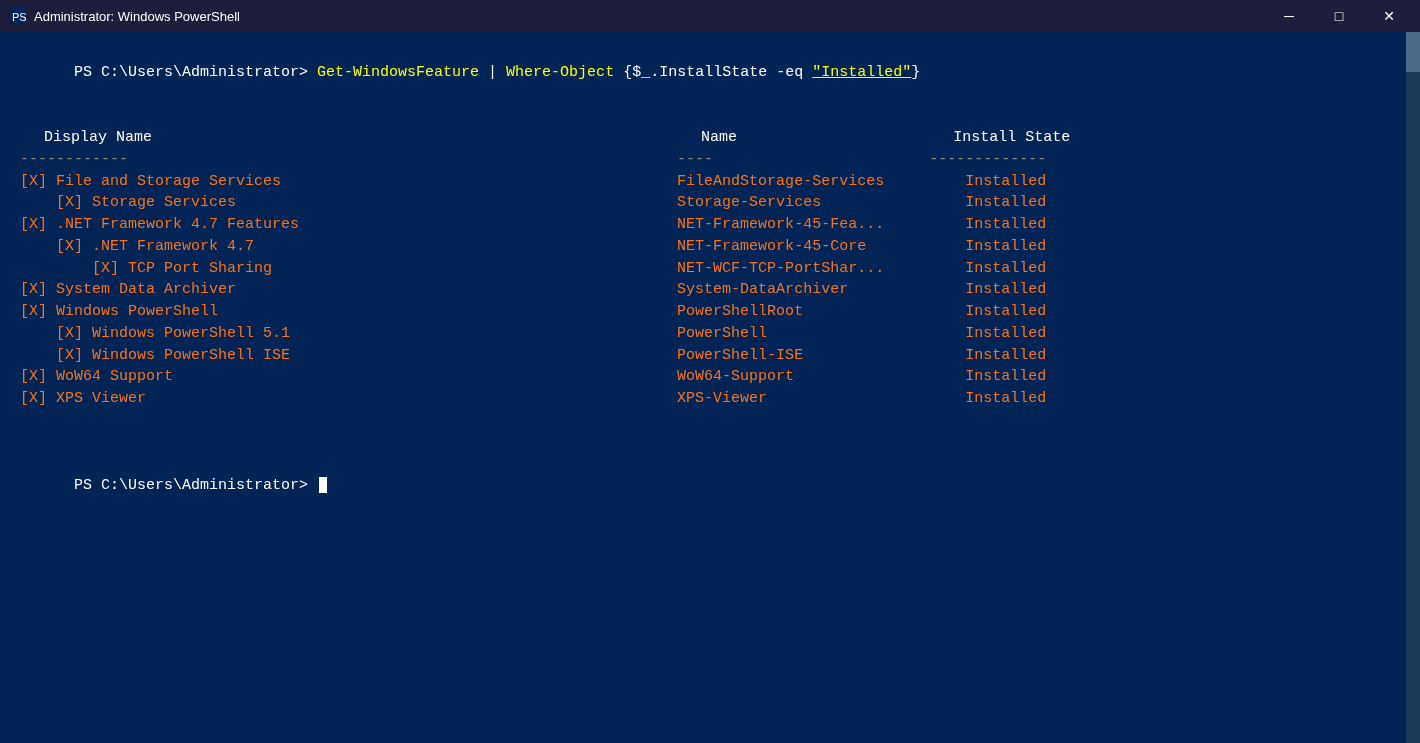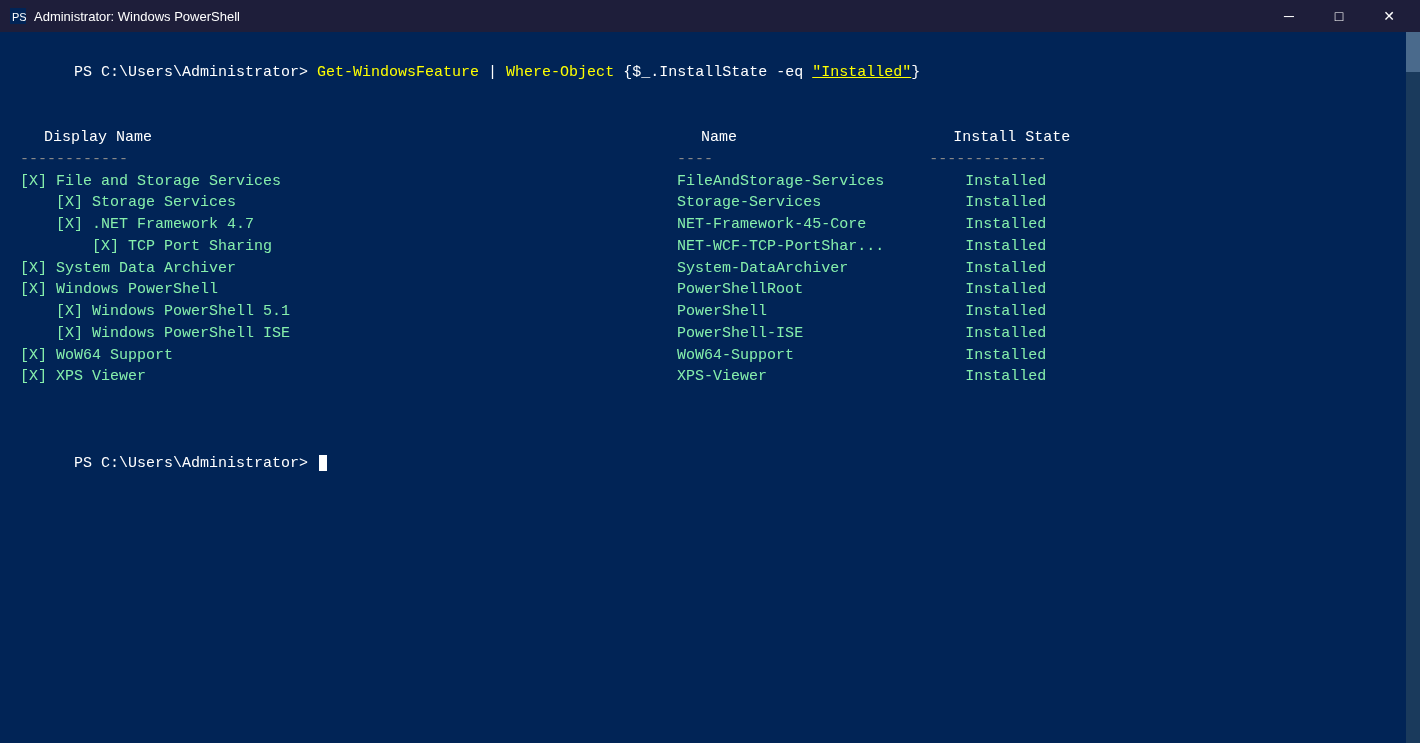--- a/index.html
+++ b/index.html
@@ -82,21 +82,21 @@
     .prompt { color: #ffffff; }
     .pipe { color: #ffffff; }
     .cmdlet { color: #ffff00; }
     .param { color: #ffffff; }
     .string-val { color: #ffff00; text-decoration: underline; }
     .brace { color: #ffffff; }
     .dollar-var { color: #ffffff; }
 
     .output-line {
       white-space: pre;
-      color: #86efac;
+      color: #f97316;
     }
 
     .header-line {
       color: #ffffff;
       margin-left: 24px;
     }
 
     .separator-line {
       color: #888888;
     }
@@ -142,20 +142,21 @@
       <span class="prompt">PS C:\Users\Administrator&gt; </span><span class="cmdlet">Get-WindowsFeature</span><span class="pipe"> | </span><span class="cmdlet">Where-Object</span><span class="brace"> {</span><span class="dollar-var">$_</span><span class="param">.InstallState</span><span class="param"> -eq </span><span class="string-val">"Installed"</span><span class="brace">}</span>
     </div>
 
     <div class="output-line"> </div>
 
     <div class="output-line header-line"><span>Display Name                                                             Name                        Install State</span></div>
     <div class="output-line separator-line"><span>------------                                                             ----                        -------------</span></div>
 
     <div class="output-line">[X] File and Storage Services                                            FileAndStorage-Services         Installed</div>
     <div class="output-line">    [X] Storage Services                                                 Storage-Services                Installed</div>
+    <div class="output-line">[X] .NET Framework 4.7 Features                                          NET-Framework-45-Fea...         Installed</div>
     <div class="output-line">    [X] .NET Framework 4.7                                               NET-Framework-45-Core           Installed</div>
     <div class="output-line">        [X] TCP Port Sharing                                             NET-WCF-TCP-PortShar...         Installed</div>
     <div class="output-line">[X] System Data Archiver                                                 System-DataArchiver             Installed</div>
     <div class="output-line">[X] Windows PowerShell                                                   PowerShellRoot                  Installed</div>
     <div class="output-line">    [X] Windows PowerShell 5.1                                           PowerShell                      Installed</div>
     <div class="output-line">    [X] Windows PowerShell ISE                                           PowerShell-ISE                  Installed</div>
     <div class="output-line">[X] WoW64 Support                                                        WoW64-Support                   Installed</div>
     <div class="output-line">[X] XPS Viewer                                                           XPS-Viewer                      Installed</div>
 
     <div class="output-line"> </div>

